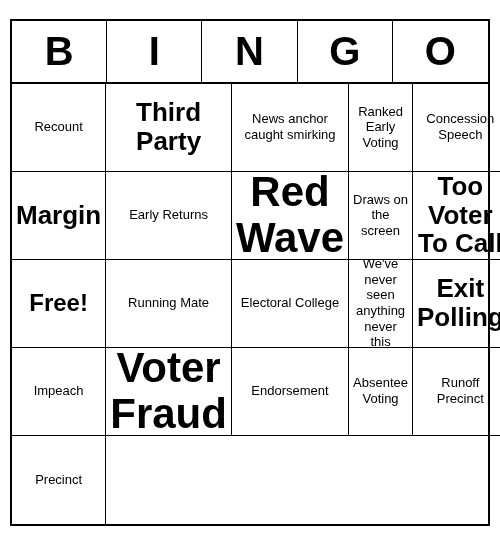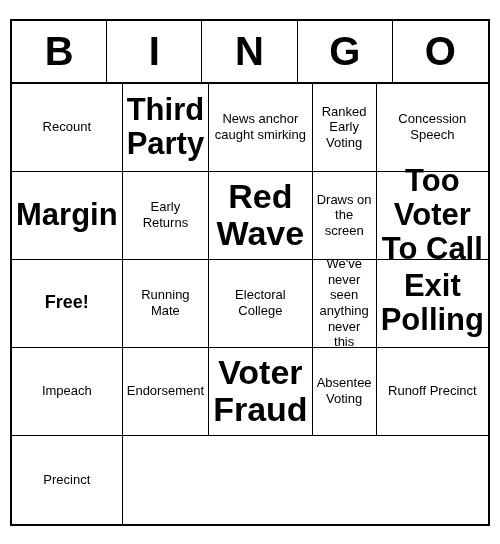--- a/index.html
+++ b/index.html
@@ -42,31 +42,31 @@
       justify-content: center;
       text-align: center;
       padding: 4px;
       font-size: 13px;
       line-height: 1.2;
       position: relative;
     }
     .bingo-cell:nth-child(5n) { border-right: none; }
     .bingo-cell:nth-child(n+21) { border-bottom: none; }
     .bingo-cell.large-text {
-      font-size: 31px;
+      font-size: 26px;
       font-weight: bold;
       line-height: 1.1;
     }
     .bingo-cell.xlarge-text {
-      font-size: 34px;
+      font-size: 42px;
       font-weight: bold;
       line-height: 1.1;
     }
     .bingo-cell.free {
-      font-size: 18px;
+      font-size: 24px;
       font-weight: bold;
     }
   </style>
 </head>
 <body>
 
 <div class="bingo-card">
   <div class="bingo-header">
   <div class="bingo-letter">B</div>
       <div class="bingo-letter">I</div>
@@ -84,19 +84,19 @@
       <div class="bingo-cell">Early Returns</div>
       <div class="bingo-cell xlarge-text">Red Wave</div>
       <div class="bingo-cell">Draws on the screen</div>
       <div class="bingo-cell large-text">Too Voter To Call</div>
       <div class="bingo-cell free">Free!</div>
       <div class="bingo-cell">Running Mate</div>
       <div class="bingo-cell">Electoral College</div>
       <div class="bingo-cell">We've never seen anything never this</div>
       <div class="bingo-cell large-text">Exit Polling</div>
       <div class="bingo-cell">Impeach</div>
+      <div class="bingo-cell xlarge-text">Voter Fraud</div>
       <div class="bingo-cell">Endorsement</div>
-      <div class="bingo-cell xlarge-text">Voter Fraud</div>
       <div class="bingo-cell">Absentee Voting</div>
       <div class="bingo-cell">Runoff Precinct</div>
       <div class="bingo-cell">Precinct</div>
     </div>
 </div>
 
 </body></html>

